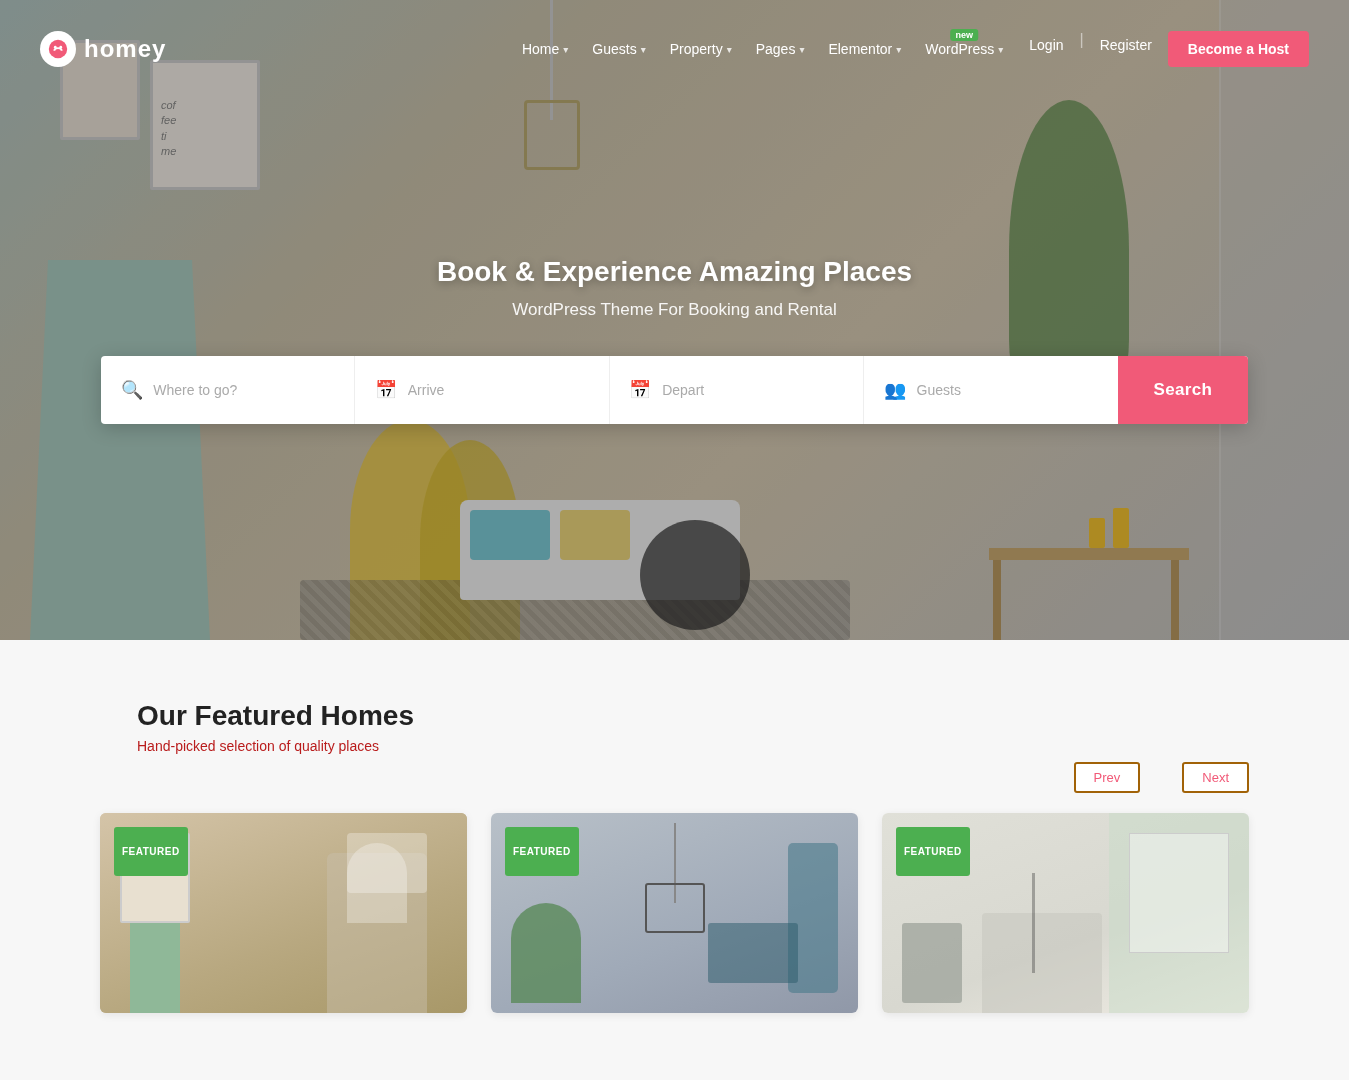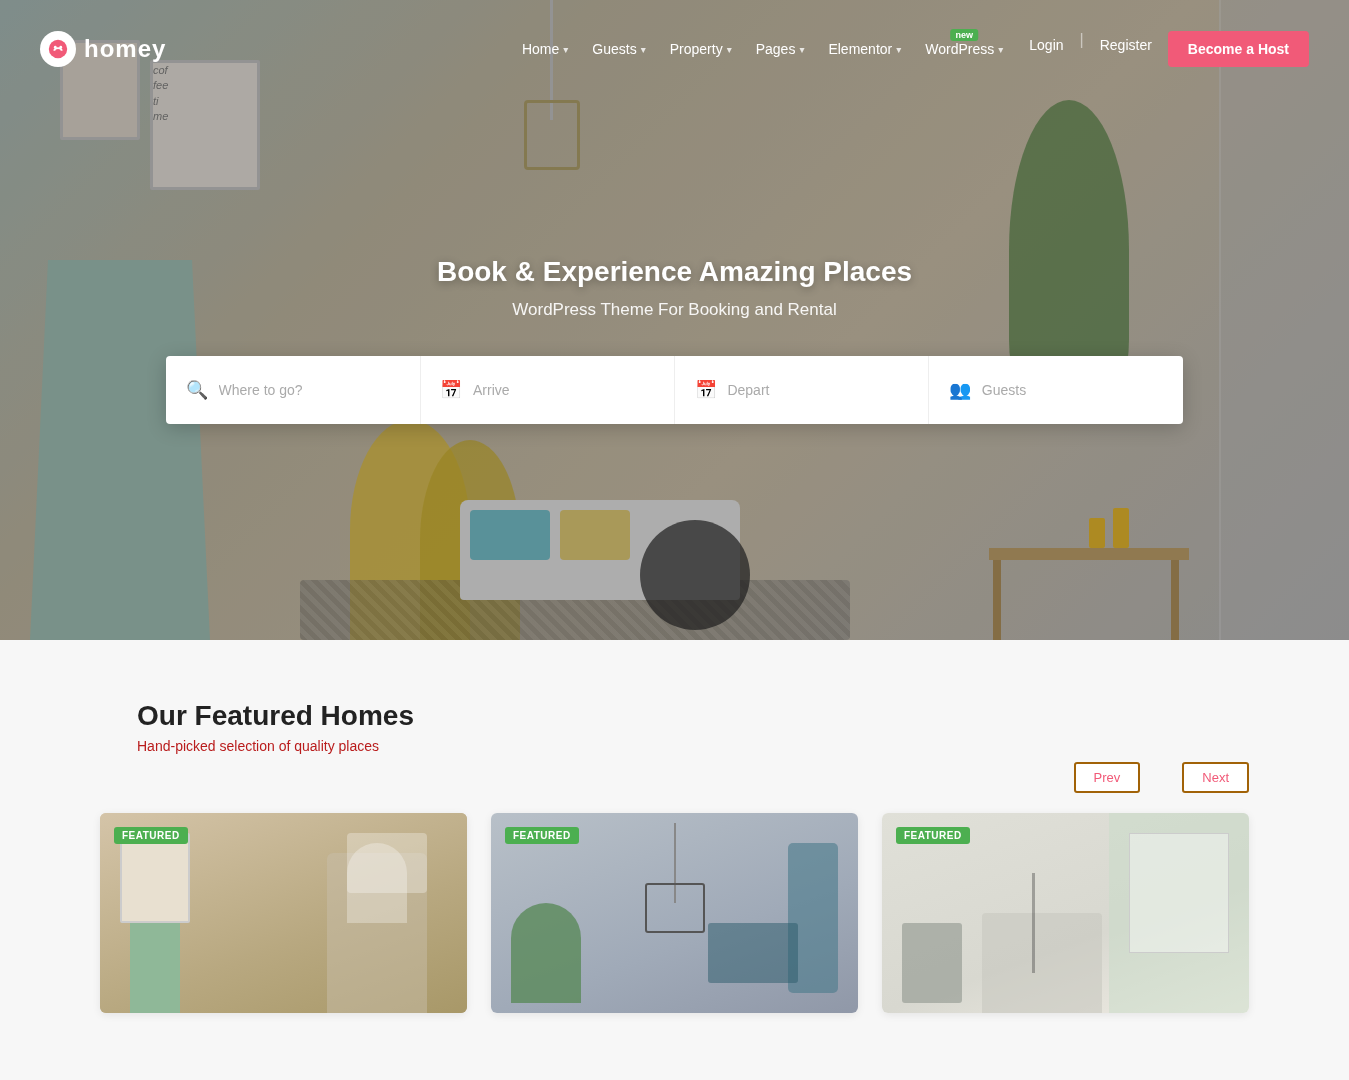--- a/index.html
+++ b/index.html
@@ -306,21 +306,21 @@
       background: rgba(255,255,255,0.3);
       border-radius: 4px;
     }
     .featured-badge {
       position: absolute;
       top: 14px; left: 14px;
       background: #4caf50;
       color: #fff;
       font-size: 10px;
       font-weight: 700;
-      padding: 3px 8px;
+      padding: 19px 8px;
       border-radius: 3px;
       letter-spacing: 0.5px;
       text-transform: uppercase;
     }
   </style>
 </head>
 <body>
 
 <nav class="navbar">
   <a class="logo" href="#">
@@ -383,21 +383,21 @@
   </div>
 </nav>
 
 <section class="hero">
   <div class="hero-bg">
 
     <div class="room-sim">
 
       <div class="art1" style="background:#e8e0d4; border:3px solid #ccc;"></div>
       <div class="art2" style="background:#f0ebe3; border:3px solid #ccc;">
-        <div style="font-size:11px; color:#888; line-height:1.4; font-style:italic;">cof<br>fee<br>ti<br>me</div>
+        <div style="padding:8px; font-size:11px; color:#888; line-height:1.4; font-style:italic;margin-top:27px;">cof<br>fee<br>ti<br>me</div>
       </div>
 
       <div class="chair-teal"></div>
 
       <div style="position:absolute; left:350px; bottom:0; width:120px; height:220px; background:#e8c84a; border-radius:50% 50% 0 0; opacity:0.85;"></div>
       <div style="position:absolute; left:420px; bottom:0; width:100px; height:200px; background:#d4b830; border-radius:50% 50% 0 0; opacity:0.7;"></div>
 
       <div style="position:absolute; left:550px; top:0; width:3px; height:120px; background:#ccc;"></div>
       <div style="position:absolute; left:524px; top:100px; width:56px; height:70px; border:3px solid #b8a870; border-radius:4px; background:transparent;"></div>
 
@@ -438,20 +438,21 @@
         <input type="text" placeholder="Arrive" style="">
       </div>
       <div class="search-field">
         <span class="field-icon">📅</span>
         <input type="text" placeholder="Depart" style="">
       </div>
       <div class="search-field">
         <span class="field-icon">👥</span>
         <input type="text" placeholder="Guests" style="">
       </div>
+      <button class="search-btn">Search</button>
     </div>
   </div>
 </section>
 
 <section class="featured-section">
   <div class="featured-header">
     <h2 class="featured-title">Our Featured Homes</h2>
     <p class="featured-subtitle">Hand-picked selection of quality places</p>
   </div>
 

